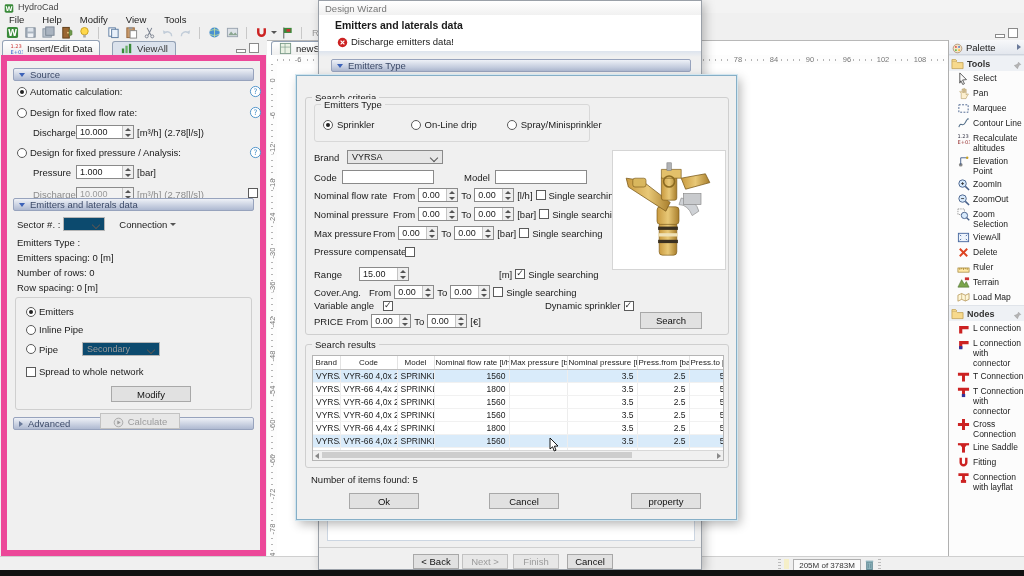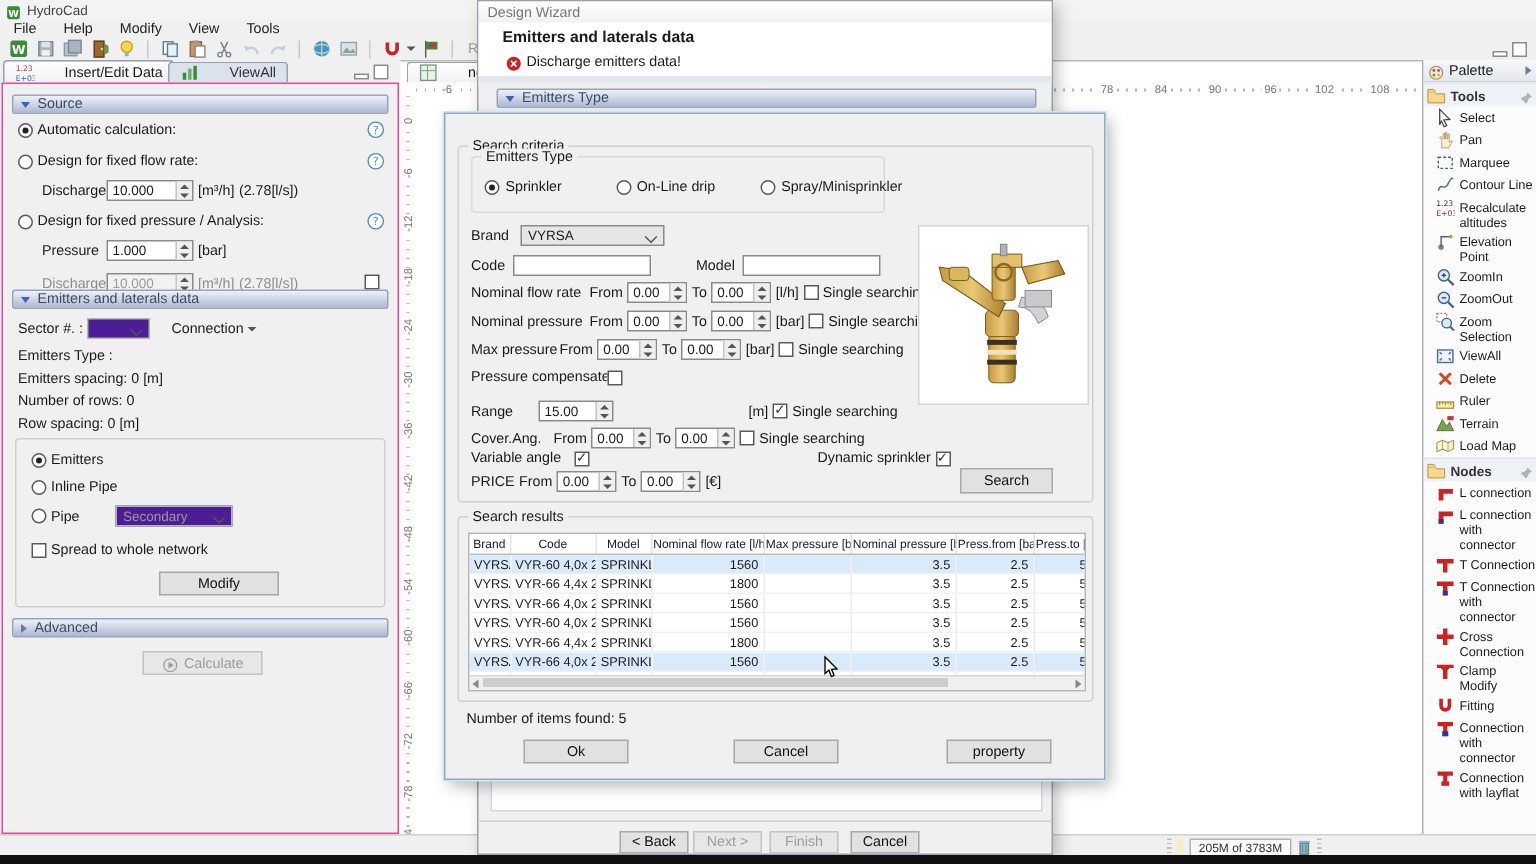--- a/index.html
+++ b/index.html
@@ -28,37 +28,37 @@
   .spin.dis{background:#f2f2f2}.spin.dis .v{color:#9a9a9a}
   
   .radio{width:10px;height:10px;border:1px solid #5a5a5a;border-radius:50%;background:#fff;display:inline-block;position:relative;flex:none;box-sizing:border-box}
   .radio.sel::after{content:'';position:absolute;left:2px;top:2px;right:2px;bottom:2px;background:#222;border-radius:50%}
   .cb{width:10px;height:10px;border:1px solid #5a5a5a;background:#fff;display:inline-block;position:relative;flex:none;box-sizing:border-box}
   .cb.ck::after{content:'✓';position:absolute;left:0px;top:-2px;font-size:9px;color:#333}
   .btn{background:#e1e1e1;border:1px solid #a8a8a8;font-size:9.5px;display:flex;align-items:center;justify-content:center;box-sizing:border-box;color:#111}
   .btn.dis{color:#9c9c9c;border-color:#c2c2c2;background:#e7e7e7}
   .combo{display:inline-flex;align-items:center;border:1px solid #8a8a8a;background:#e6e6e6;height:14px;box-sizing:border-box;font-size:9px;padding-left:4px;justify-content:space-between}
   .combo .chev{width:5px;height:5px;border-right:1px solid #555;border-bottom:1px solid #555;transform:rotate(45deg);margin:0 5px -2px 4px}
-  .combo.dis{background:#4c1d95;color:#9a9a9a;border-color:#b5b5b5}
+  .combo.dis{background:#0c4a6e;color:#9a9a9a;border-color:#b5b5b5}
   .inp{border:1px solid #8a8a8a;background:#fff;height:14px;box-sizing:border-box;font-size:9px}
   
   .sechead{height:13px;background:linear-gradient(#eef1f7,#aeb9d1);border:1px solid #97a3bd;border-radius:2px;display:flex;align-items:center;padding:0 5px;font-size:9.5px;color:#3c4a68;gap:5px;box-sizing:border-box}
   .caret-dn{width:0;height:0;border-left:3.5px solid transparent;border-right:3.5px solid transparent;border-top:4px solid #3c62b8}
   .caret-rt{width:0;height:0;border-top:3.5px solid transparent;border-bottom:3.5px solid transparent;border-left:4px solid #6a7a9a}
   
-  .tab{height:15px;display:flex;align-items:center;gap:20px;padding:0 7px;font-size:9.5px;border:1px solid #93a1b5;border-bottom:none;border-radius:3px 3px 0 0;box-sizing:border-box}
+  .tab{height:15px;display:flex;align-items:center;gap:4px;padding:0 7px;font-size:9.5px;border:1px solid #93a1b5;border-bottom:none;border-radius:3px 3px 0 0;box-sizing:border-box}
   .tab.on{background:linear-gradient(#ffffff,#f0f0f0)}
   .tab.off{background:#dbe2ec;color:#333}
   
   .grp{position:absolute;border:1px solid #cfcfcf;border-radius:3px;box-sizing:border-box}
   .glab{position:absolute;top:-6px;left:6px;background:#f0f0f0;padding:0 3px;font-size:9.5px;color:#1a1a1a;white-space:nowrap}
   .crow{position:absolute;display:flex;align-items:center;gap:3px;white-space:nowrap;font-size:9.5px}
   
   #leftpane{left:0;top:40px;width:267px;height:516px}
-  #leftbody{position:absolute;left:1px;top:15px;right:1px;bottom:0;border:1px solid #ec4899;background:#f0f0f0}
+  #leftbody{position:absolute;left:1px;top:15px;right:1px;bottom:0;border:6px solid #ec4899;background:#f0f0f0}
   #canvaspane{left:267px;top:40px;width:681px;height:516px;background:#fff;border-top:1px solid #b8b8b8;box-sizing:border-box}
   #palettepane{left:948px;top:40px;width:76px;height:516px;background:#fcfcfc;border-left:1px solid #b0b0b0;box-sizing:border-box;overflow:hidden}
   .pal-head{height:14px;display:flex;align-items:center;gap:3px;padding:0 3px;background:linear-gradient(#f7f8fa,#e3e7ee);border-bottom:1px solid #cfd5de;font-size:9.5px}
   .pal-folder{height:13px;display:flex;align-items:center;gap:3px;padding:1px 2px;background:#eef1f5;border-top:1px solid #e0e4ea;font-size:9px;font-weight:bold;color:#333}
   .pal-folder .pin{margin-left:auto}
   .pal-item{display:flex;align-items:flex-start;gap:3px;padding:1px 0 1px 8px;font-size:8.5px;line-height:10px}
   .p-ic{width:13px;height:13px;flex:none;display:inline-flex}
   .pal-item-label{padding-top:1px}
   
   #hruler{position:absolute;left:10px;top:14px;right:0;height:9px;background:#fdfdfd;
@@ -396,21 +396,21 @@
         <div class="btn abs" style="left:95px;top:88px;width:80px;height:16px">
           <span>Modify</span>
         </div>
       </div>
 
       
       <div class="sechead abs" style="left:6px;top:356px;right:6px">
         <span class="caret-rt"></span>
           <span>Advanced</span>
       </div>
-      <div class="btn dis abs" style="left:93px;top:378px;width:80px;height:16px;gap:4px">
+      <div class="btn dis abs" style="left:93px;top:352px;width:80px;height:16px;gap:4px">
         <span class="p-ic" style="width:11px;height:11px">
             <svg viewBox="0 0 14 14" width="13" height="13">
               <circle cx="7" cy="7" r="5.5" fill="#e2e2e2" stroke="#9a9a9a"></circle>
               <path d="M5.5 4.3v5.4l4.3-2.7z" fill="#9a9a9a"></path>
             </svg>
           </span>
         <span>Calculate</span>
       </div>
     </div>
   </div>
@@ -666,38 +666,29 @@
       <span class="pal-item-label">Cross Connection</span>
     </div>
         <div class="pal-item">
       <span class="p-ic">
             <svg viewBox="0 0 14 14" width="13" height="13">
               <path d="M1 3.5h12" stroke="#c22" stroke-width="2.4"></path>
               <path d="M7 3.5v9" stroke="#c22" stroke-width="3.2"></path>
               <path d="M3.8 3.5a3.2 3.2 0 006.4 0z" fill="#c22"></path>
             </svg>
           </span>
-      <span class="pal-item-label">Clamp Modify</span>
+      <span class="pal-item-label">Line Saddle</span>
     </div>
         <div class="pal-item">
       <span class="p-ic">
             <svg viewBox="0 0 14 14" width="13" height="13">
               <path d="M4 2v5a3 3 0 006 0V2" fill="none" stroke="#c22" stroke-width="2.6"></path>
             </svg>
           </span>
       <span class="pal-item-label">Fitting</span>
-    </div>
-        <div class="pal-item">
-      <span class="p-ic">
-            <svg viewBox="0 0 14 14" width="13" height="13">
-              <path d="M1.5 4h11M7 4v6" stroke="#c22" stroke-width="3" fill="none"></path>
-              <rect x="4.8" y="9.2" width="4.4" height="3.6" fill="#339"></rect>
-            </svg>
-          </span>
-      <span class="pal-item-label">Connection with connector</span>
     </div>
         <div class="pal-item">
       <span class="p-ic">
             <svg viewBox="0 0 14 14" width="13" height="13">
               <path d="M1.5 4h11M7 4v6" stroke="#c22" stroke-width="3" fill="none"></path>
               <rect x="4.2" y="9.6" width="5.6" height="3.2" fill="#c22"></rect>
             </svg>
           </span>
       <span class="pal-item-label">Connection with layflat</span>
     </div>

